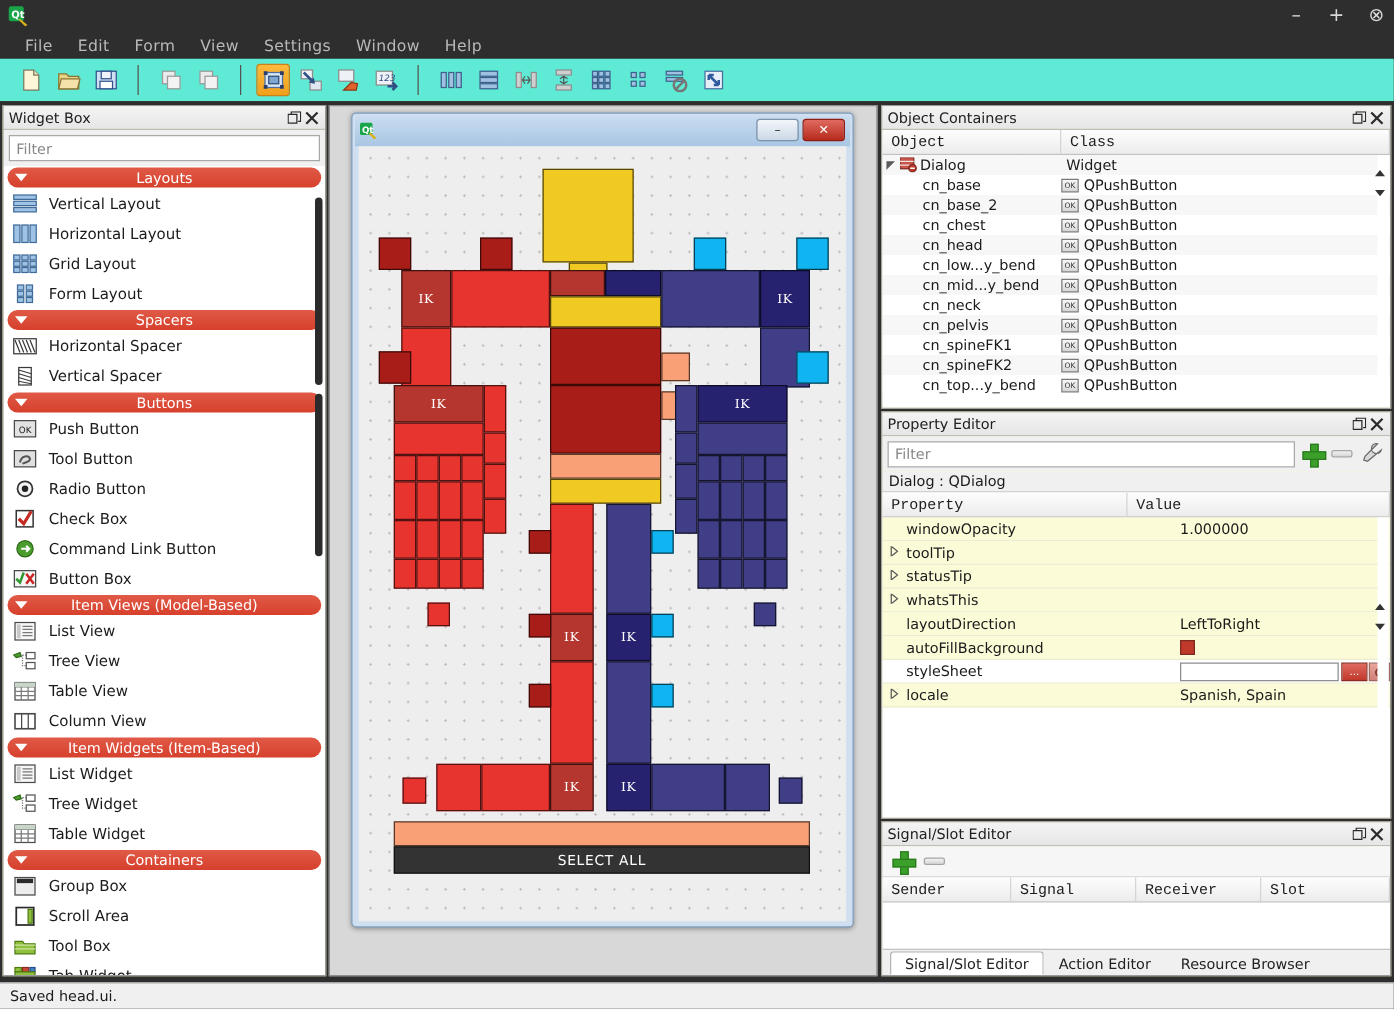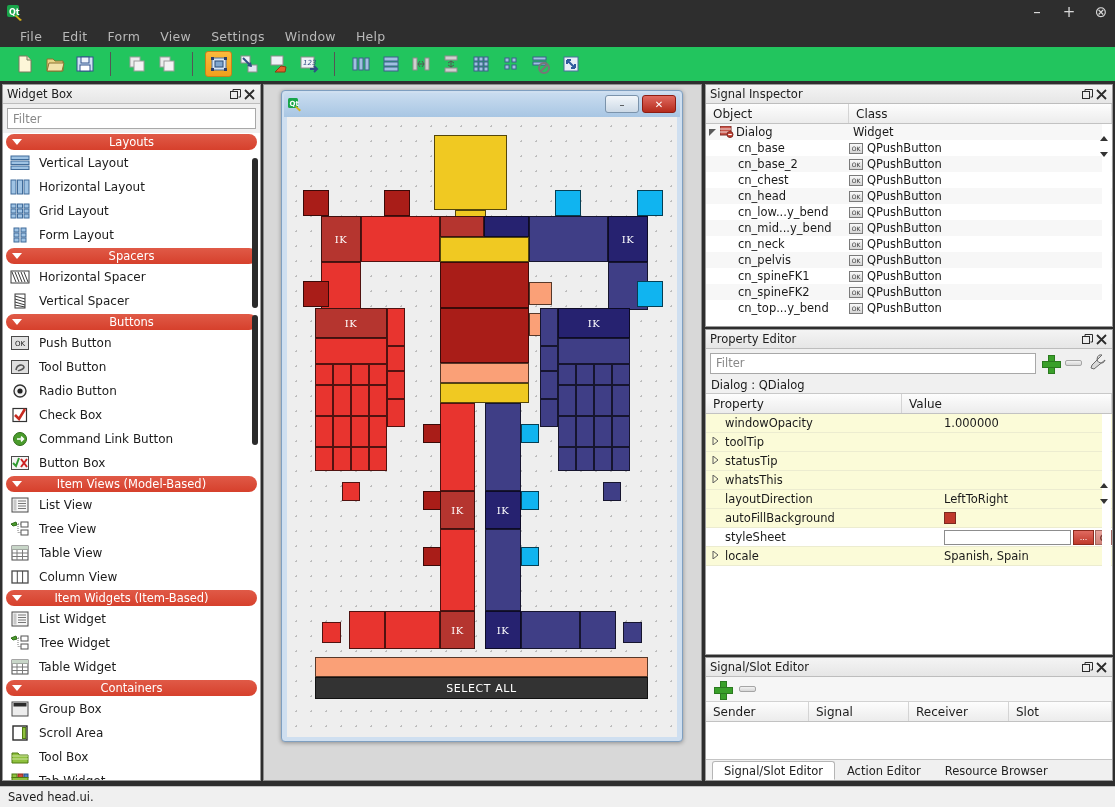--- a/index.html
+++ b/index.html
@@ -15,21 +15,21 @@
   
   #app { width:1115px; height:807px; position:relative; background:#2e2e2e; }
   .titlebar { height:25px; background:#2e2e2e; position:relative; display:flex; align-items:center; }
   .qt-logo { width:18px; height:18px; margin-left:6px; position:relative; }
   .win-ctrls { position:absolute; right:6px; top:0; height:25px; display:flex; align-items:center; gap:16px; }
   .win-btn { color:#d8d8d8; font-size:15px; line-height:1; cursor:pointer; width:16px; text-align:center; }
 
   .menubar { height:22px; background:#2e2e2e; display:flex; align-items:center; padding-left:10px; }
   .menu-item { color:#b9b9b9; font-size:12.5px; padding:2px 10px; cursor:default; letter-spacing:.3px; }
 
-  .toolbar { height:34px; background:#22c55e; display:flex; align-items:center; padding:0 6px; gap:4px;font-style:italic; }
+  .toolbar { height:34px; background:#5eead4; display:flex; align-items:center; padding:0 6px; gap:4px;font-style:italic; }
   .tb-grp { display:flex; align-items:center; gap:3px; padding:0 5px; }
   .tb-sep { width:1px; height:24px; background:#555; margin:0 3px; }
   .tb-btn { width:27px; height:26px; display:flex; align-items:center; justify-content:center;
             border-radius:3px; cursor:pointer; }
   .tb-btn.active { background:linear-gradient(#fbb93c,#f1a01c); border:1px solid #c9811a; }
 
   
   .main { position:absolute; top:81px; left:0; width:1115px; height:705px; background:#2e2e2e; }
 
   
@@ -89,21 +89,21 @@
   .c-dark   { background:#333333; color:#fff; font-size:11px;
               font-family:"DejaVu Sans","Liberation Sans",sans-serif; letter-spacing:.6px;}
 
   
   #objinspector { left:705px; top:3px; width:408px; height:243px; }
   #propeditor   { left:705px; top:248px; width:408px; height:326px; }
   #sigslot      { left:705px; top:576px; width:408px; height:124px; }
 
   .tbl-head { height:20px; background:linear-gradient(#fdfdfd,#ececec); border-bottom:1px solid #c2c2c2;
               display:flex; font-size:12px; color:#1c1c1c; align-items:center; }
-  .tbl-head .th { padding-left:7px; border-right:1px solid #d4d4d4; height:100%; display:flex; align-items:center;}
+  .tbl-head .th { padding-left:7px; border-right:1px solid #d4d4d4; height:100%; display:flex; align-items:center;font-family:Liberation Mono, monospace;}
   .oi-row { height:16px; display:flex; align-items:center; font-size:11.5px; cursor:pointer; }
   .oi-row:nth-child(odd) { background:#f7f7f7; }
   .oi-row:nth-child(even){ background:#ffffff; }
   .oi-obj { width:143px; display:flex; align-items:center; overflow:hidden; white-space:nowrap; }
   .oi-cls { display:flex; align-items:center; gap:4px; white-space:nowrap; }
   .okico { width:14px;height:11px;border:1px solid #7a7a7a;background:linear-gradient(#fafafa,#d5d5d5);
            font-size:6px; display:flex;align-items:center;justify-content:center; color:#333; flex:0 0 14px;}
 
   .pe-toolrow { height:28px; background:#f0f0f0; display:flex; align-items:center; padding:0 4px; gap:6px; }
   .pe-filter { flex:1; height:21px; border:1px solid #a8a8a8; background:#fff; font-size:11.5px;
@@ -713,21 +713,21 @@
             <div class="blk c-red" style="left: 35px; top: 505px; width: 19px; height: 21px;"></div>
             <div class="blk c-blue" style="left: 336px; top: 505px; width: 19px; height: 21px;"></div>
             <div class="blk c-peach" style="left: 28px; top: 540px; width: 333px; height: 20px;"></div>
             <div class="blk c-dark" style="left: 28px; top: 560px; width: 333px; height: 22px;">SELECT ALL</div>
           </div>
       </div>
     </div>
 
     <div class="dock" id="objinspector">
       <div class="dock-title">
-        <span class="t">Signal Inspector</span>
+        <span class="t">Object Containers</span>
         <span class="dock-btn">
           <svg width="11" height="11" viewBox="0 0 11 11">
               <rect x="0.5" y="2.5" width="7" height="7" fill="none" stroke="#2b2b2b"></rect>
               <path d="M3 2.5 V0.5 H10.5 V8 H8.5" fill="none" stroke="#2b2b2b"></path>
             </svg>
         </span>
         <span class="dock-btn">
           <svg width="11" height="11" viewBox="0 0 11 11">
               <path d="M1 1 L10 10 M10 1 L1 10" stroke="#2b2b2b" stroke-width="1.8"></path>
             </svg>

